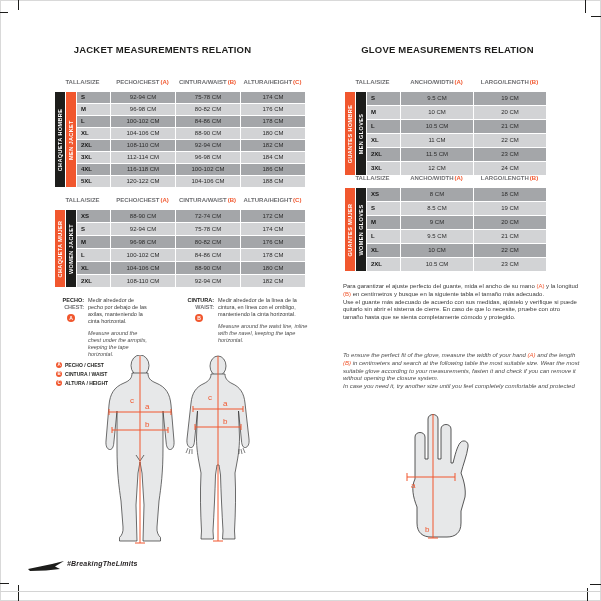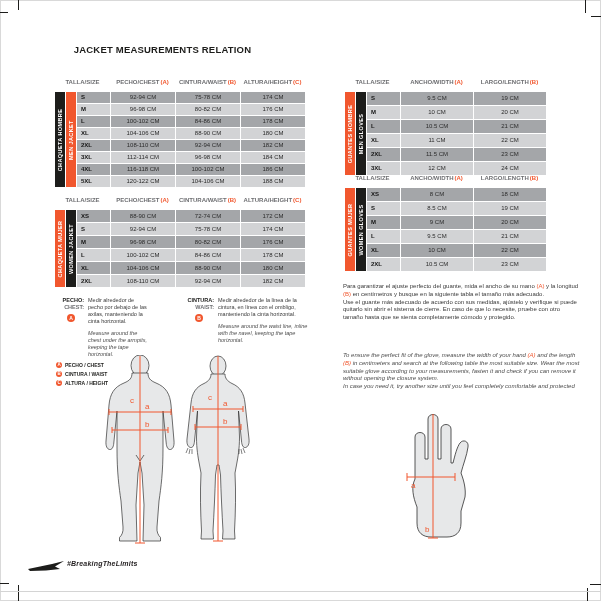--- a/index.html
+++ b/index.html
@@ -203,20 +203,21 @@
             <span class="c c-size">2XL</span>
             <span class="c c-data">108-110 CM</span>
             <span class="c c-data">92-94 CM</span>
             <span class="c c-data">182 CM</span>
           </div>
       </div>
     </div>
   </div>
 
   <div class="title-block" style="left:335px;top:42px;width:225px;">
+    <div class="t-en">GLOVE MEASUREMENTS RELATION</div>
   </div>
 
   <div class="stable glove" style="left:345px;top:78px;width:202px;">
     <div class="thead">
       <span class="h-size">TALLA/SIZE</span>
       <span class="h-col"><span>ANCHO/WIDTH</span><em class="hk">(A)</em></span>
       <span class="h-col"><span>LARGO/LENGTH</span><em class="hk">(B)</em></span>
     </div>
     <div class="tband">
       <div class="vstrip orange">

